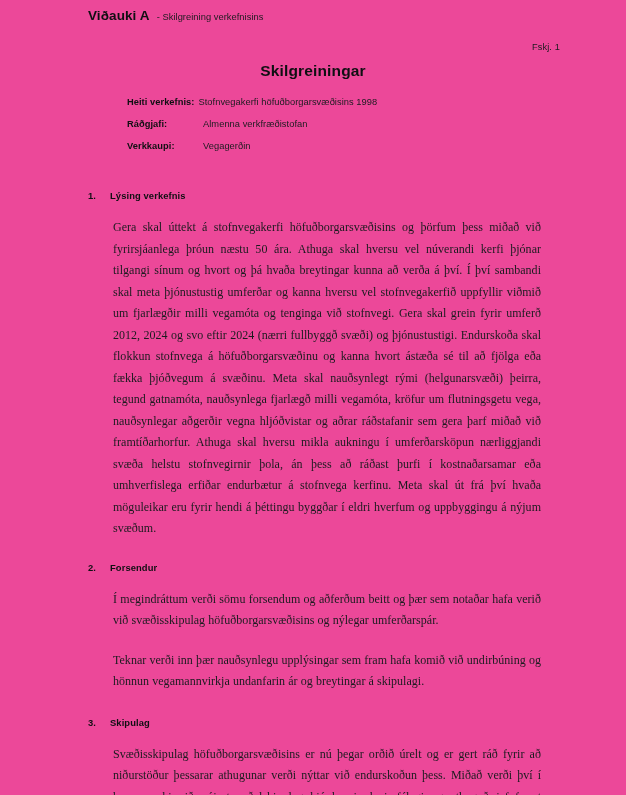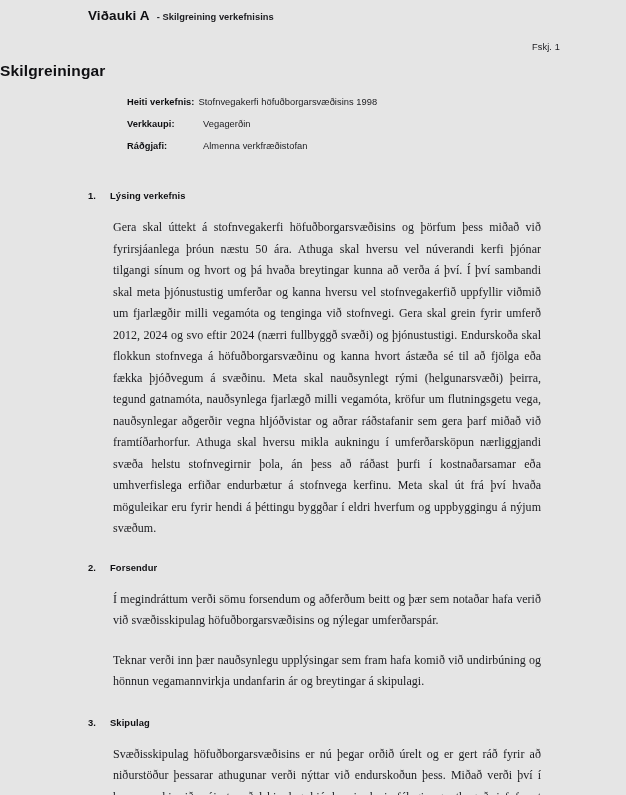--- a/index.html
+++ b/index.html
@@ -13,21 +13,21 @@
     height: 795px;
     font-family: "Liberation Sans", sans-serif;
     color: #17171a;
     -webkit-font-smoothing: antialiased;
   }
   .page {
     position: relative;
     width: 626px;
     height: 795px;
     box-sizing: border-box;
-    background: #e5e5e5;
+    background: #ec4899;
     overflow: hidden;
   }
 
   
   .doc-header {
     position: absolute;
     left: 88px;
     top: 8px;
     right: 82px;
     display: flex;
@@ -36,40 +36,41 @@
     white-space: nowrap;
   }
   .doc-header .appendix-label {
     font-size: 13.5px;
     font-weight: bold;
     letter-spacing: 0.1px;
     color: #0f0f12;
   }
   .doc-header .appendix-sub {
     font-size: 9.3px;
-    font-weight: bold;
+    font-weight: normal;
     color: #1b1b1f;
     letter-spacing: 0.05px;
   }
 
   .folio {
     position: absolute;
     right: 66px;
     top: 42px;
     font-size: 9.2px;
     color: #1b1b1f;
     letter-spacing: 0.15px;
   }
 
   
   .doc-title {
     position: absolute;
     left: 0;
     right: 0;
     top: 62px;
+    text-align: center;
     font-size: 15.5px;
     font-weight: bold;
     letter-spacing: 0.15px;
     color: #0f0f12;
   }
 
   
   .meta-block {
     position: absolute;
     left: 88px;
@@ -157,26 +158,26 @@
   <div class="folio">Fskj. 1</div>
 
   <div class="doc-title">Skilgreiningar</div>
 
   <div class="meta-block">
     <div class="meta-row wide-key">
       <span class="meta-key">Heiti verkefnis:</span>
       <span class="meta-val">Stofnvegakerfi höfuðborgarsvæðisins 1998</span>
     </div>
     <div class="meta-row narrow-key">
+      <span class="meta-key">Ráðgjafi:</span>
+      <span class="meta-val">Almenna verkfræðistofan</span>
+    </div>
+    <div class="meta-row narrow-key">
       <span class="meta-key">Verkkaupi:</span>
       <span class="meta-val">Vegagerðin</span>
-    </div>
-    <div class="meta-row narrow-key">
-      <span class="meta-key">Ráðgjafi:</span>
-      <span class="meta-val">Almenna verkfræðistofan</span>
     </div>
   </div>
 
   <div class="sections">
 
     <div class="section sec-gap-1">
       <div class="section-head">
         <span class="section-num">1.</span>
         <span>Lýsing verkefnis</span>
       </div>

